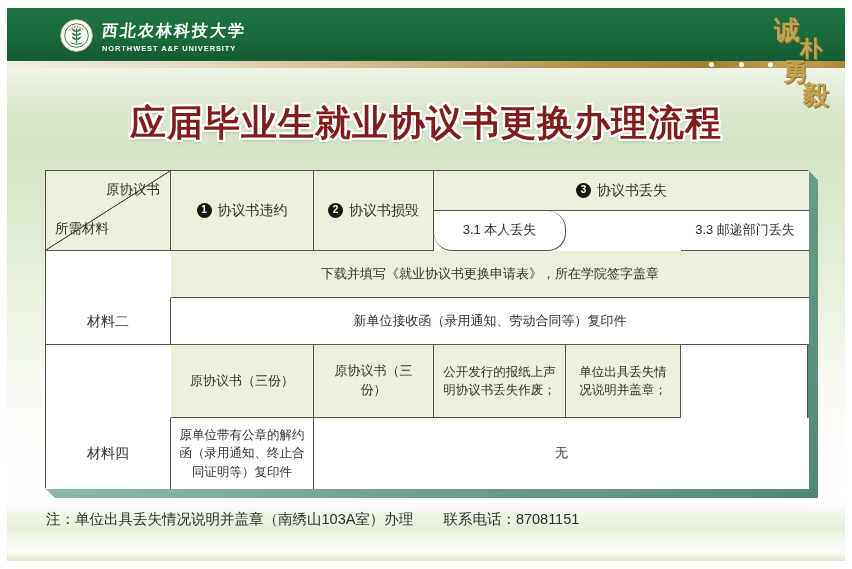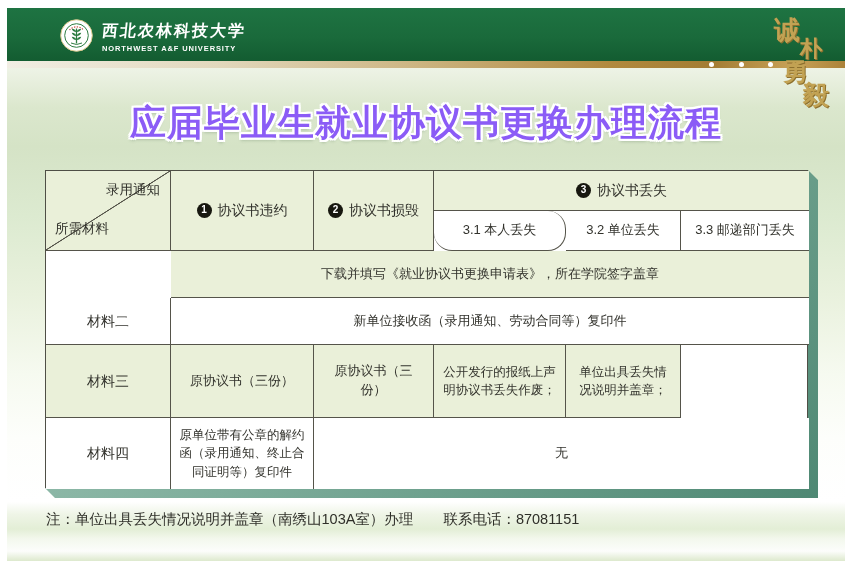--- a/index.html
+++ b/index.html
@@ -43,21 +43,21 @@
 
   
   .motto-char {
     position:absolute; font-family:"DejaVu Serif","Liberation Serif",serif;
     font-weight:bold; color:#c2a253; text-shadow:1px 1px 0 #8d702e; line-height:1;
   }
 
   
   .title {
     position:absolute; left:0; top:99px; width:100%; text-align:center;
-    font-size:36px; font-weight:bold; letter-spacing:1px; color:#8b5cf6;
+    font-size:36px; font-weight:bold; letter-spacing:1px; color:#7f1d1d;
     text-shadow:
       -2px -2px 0 #fff, 2px -2px 0 #fff, -2px 2px 0 #fff, 2px 2px 0 #fff,
       0 -2px 0 #fff, 0 2px 0 #fff, -2px 0 0 #fff, 2px 0 0 #fff,
       0 3px 3px rgba(90,120,90,.35);
   }
 
   
   .table-shadow {
     position:absolute; left:45px; top:170px; width:773px; height:328px;
     background:linear-gradient(135deg,#a3c8b9 0%,#7fae9c 45%,#4e English8873 100%);
@@ -150,46 +150,44 @@
   <span class="motto-char" style="left:783px; top:59px; font-size:25px;">勇</span>
   <span class="motto-char" style="left:803px; top:82px; font-size:26px;">毅</span>
 
   <div class="title">应届毕业生就业协议书更换办理流程</div>
 
   <div class="table-shadow"></div>
 
   <div class="proc-table">
 
     <div class="cell corner">
-      <span class="tr">录用通知</span>
+      <span class="tr">原协议书</span>
       <span class="bl">所需材料</span>
     </div>
 
     <div class="cell bg-green hdr" style="grid-column:2; grid-row:1/3;">
       <span class="num-badge">1</span>
       <span>协议书违约</span>
     </div>
     <div class="cell bg-green hdr" style="grid-column:3; grid-row:1/3;">
       <span class="num-badge">2</span>
       <span>协议书损毁</span>
     </div>
     <div class="cell bg-green hdr no-r" style="grid-column:4/7; grid-row:1;">
       <span class="num-badge">3</span>
       <span>协议书丢失</span>
     </div>
     <div class="cell bg-white" style="grid-column:4; grid-row:2;border-radius:18px;">3.1 本人丢失</div>
-    <div class="cell bg-white" style="grid-column:5; grid-row:2;">3.2 单位丢失</div>
     <div class="cell bg-white no-r" style="grid-column:6; grid-row:2;">3.3 邮递部门丢失</div>
 
     <div class="cell bg-green no-r" style="grid-column:2/7; grid-row:3;">下载并填写《就业协议书更换申请表》，所在学院签字盖章</div>
 
     <div class="cell bg-white label-cell" style="grid-column:1; grid-row:4;">材料二</div>
     <div class="cell bg-white no-r" style="grid-column:2/7; grid-row:4;">新单位接收函（录用通知、劳动合同等）复印件</div>
 
-    <div class="cell bg-green label-cell" style="grid-column:1; grid-row:5;">材料三</div>
     <div class="cell bg-green" style="grid-column:2; grid-row:5;">原协议书（三份）</div>
     <div class="cell bg-green" style="grid-column:3; grid-row:5;">原协议书（三份）</div>
     <div class="cell bg-green small" style="grid-column:4; grid-row:5;">公开发行的报纸上声明协议书丢失作废；</div>
     <div class="cell bg-green small" style="grid-column:5; grid-row:5;">单位出具丢失情况说明并盖章；</div>
 
     <div class="cell bg-white label-cell no-b" style="grid-column:1; grid-row:6;">材料四</div>
     <div class="cell bg-white small no-b" style="grid-column:2; grid-row:6;">原单位带有公章的解约函（录用通知、终止合同证明等）复印件</div>
     <div class="cell bg-white no-r no-b" style="grid-column:3/7; grid-row:6;">无</div>
 
   </div>

